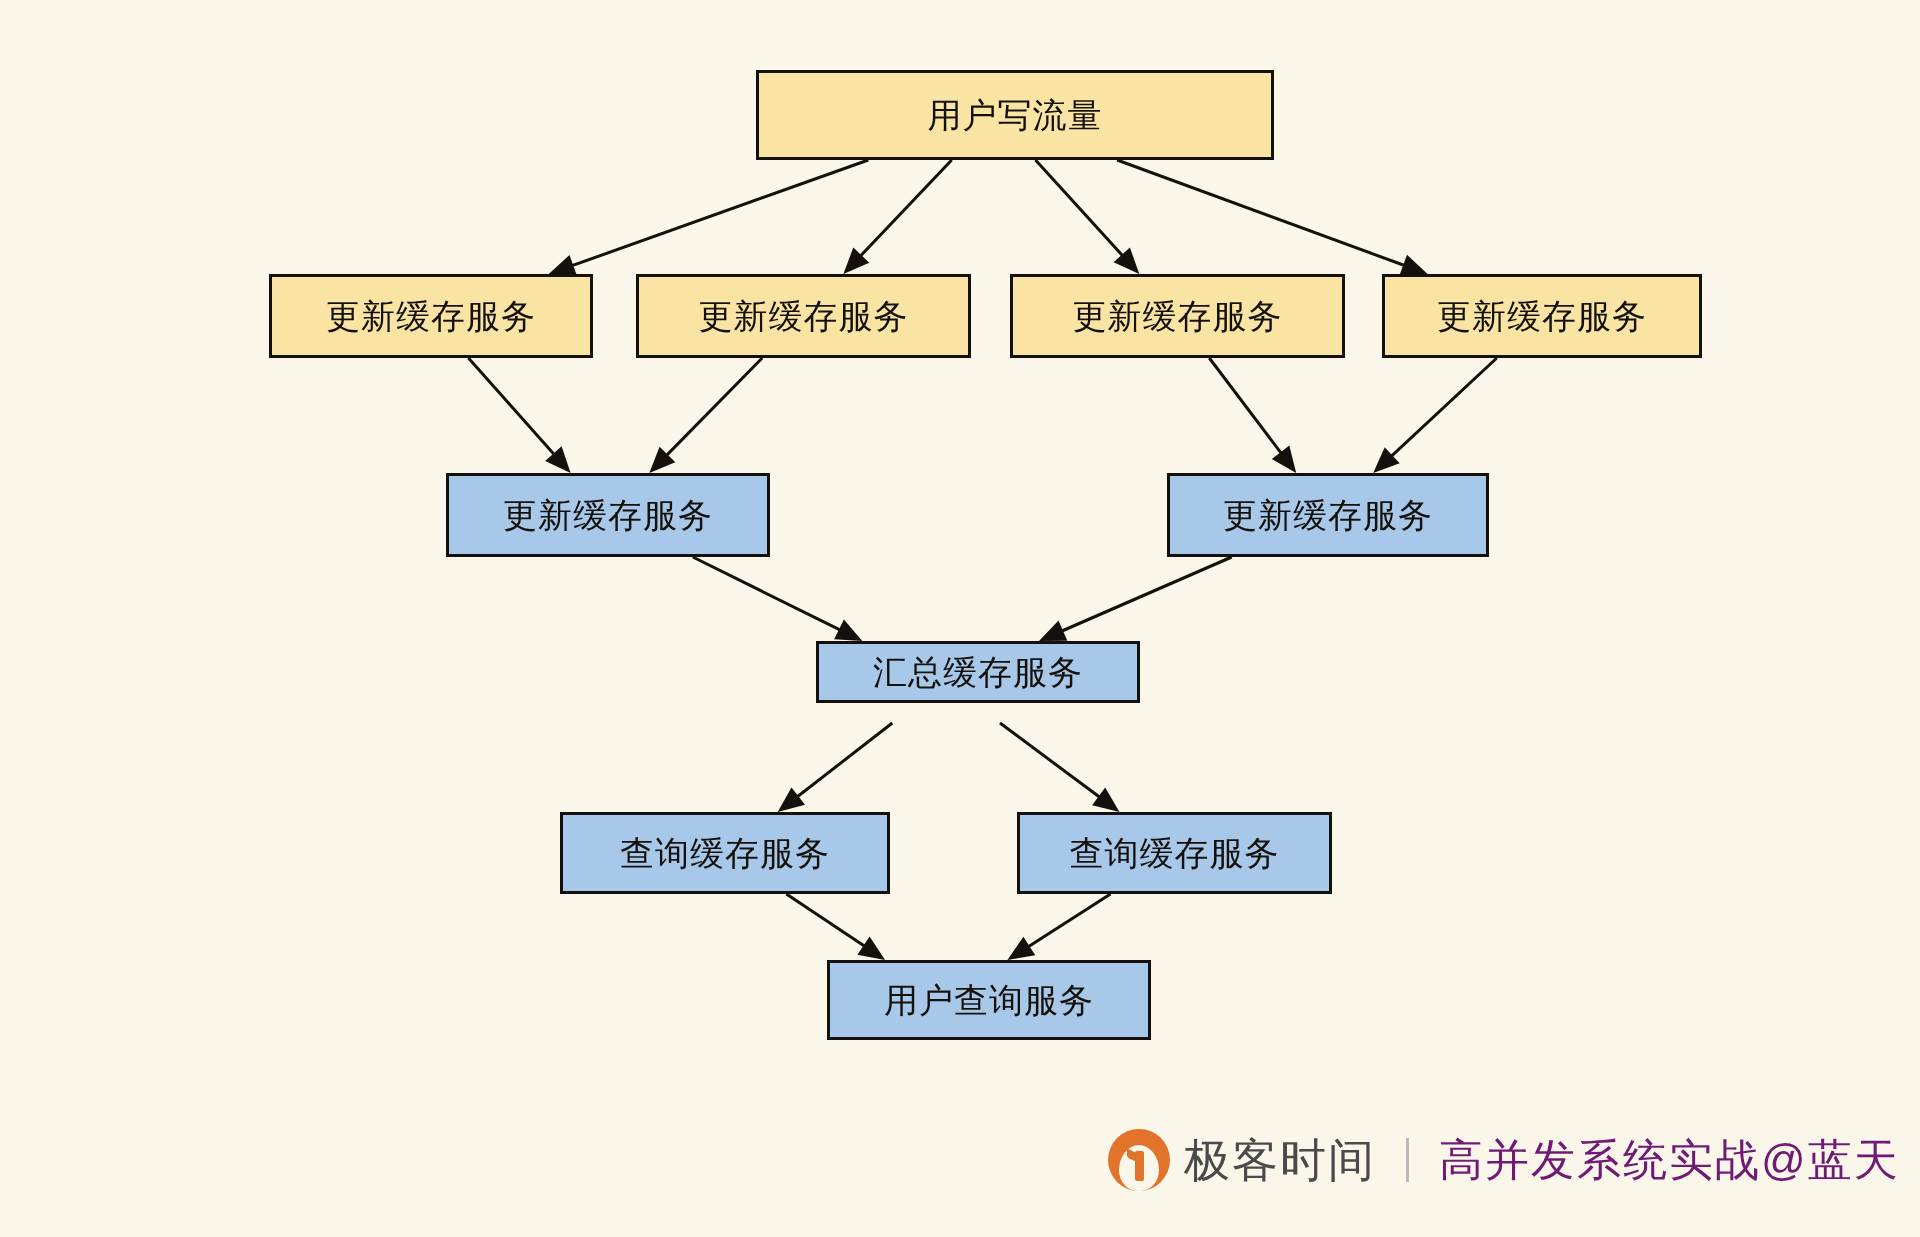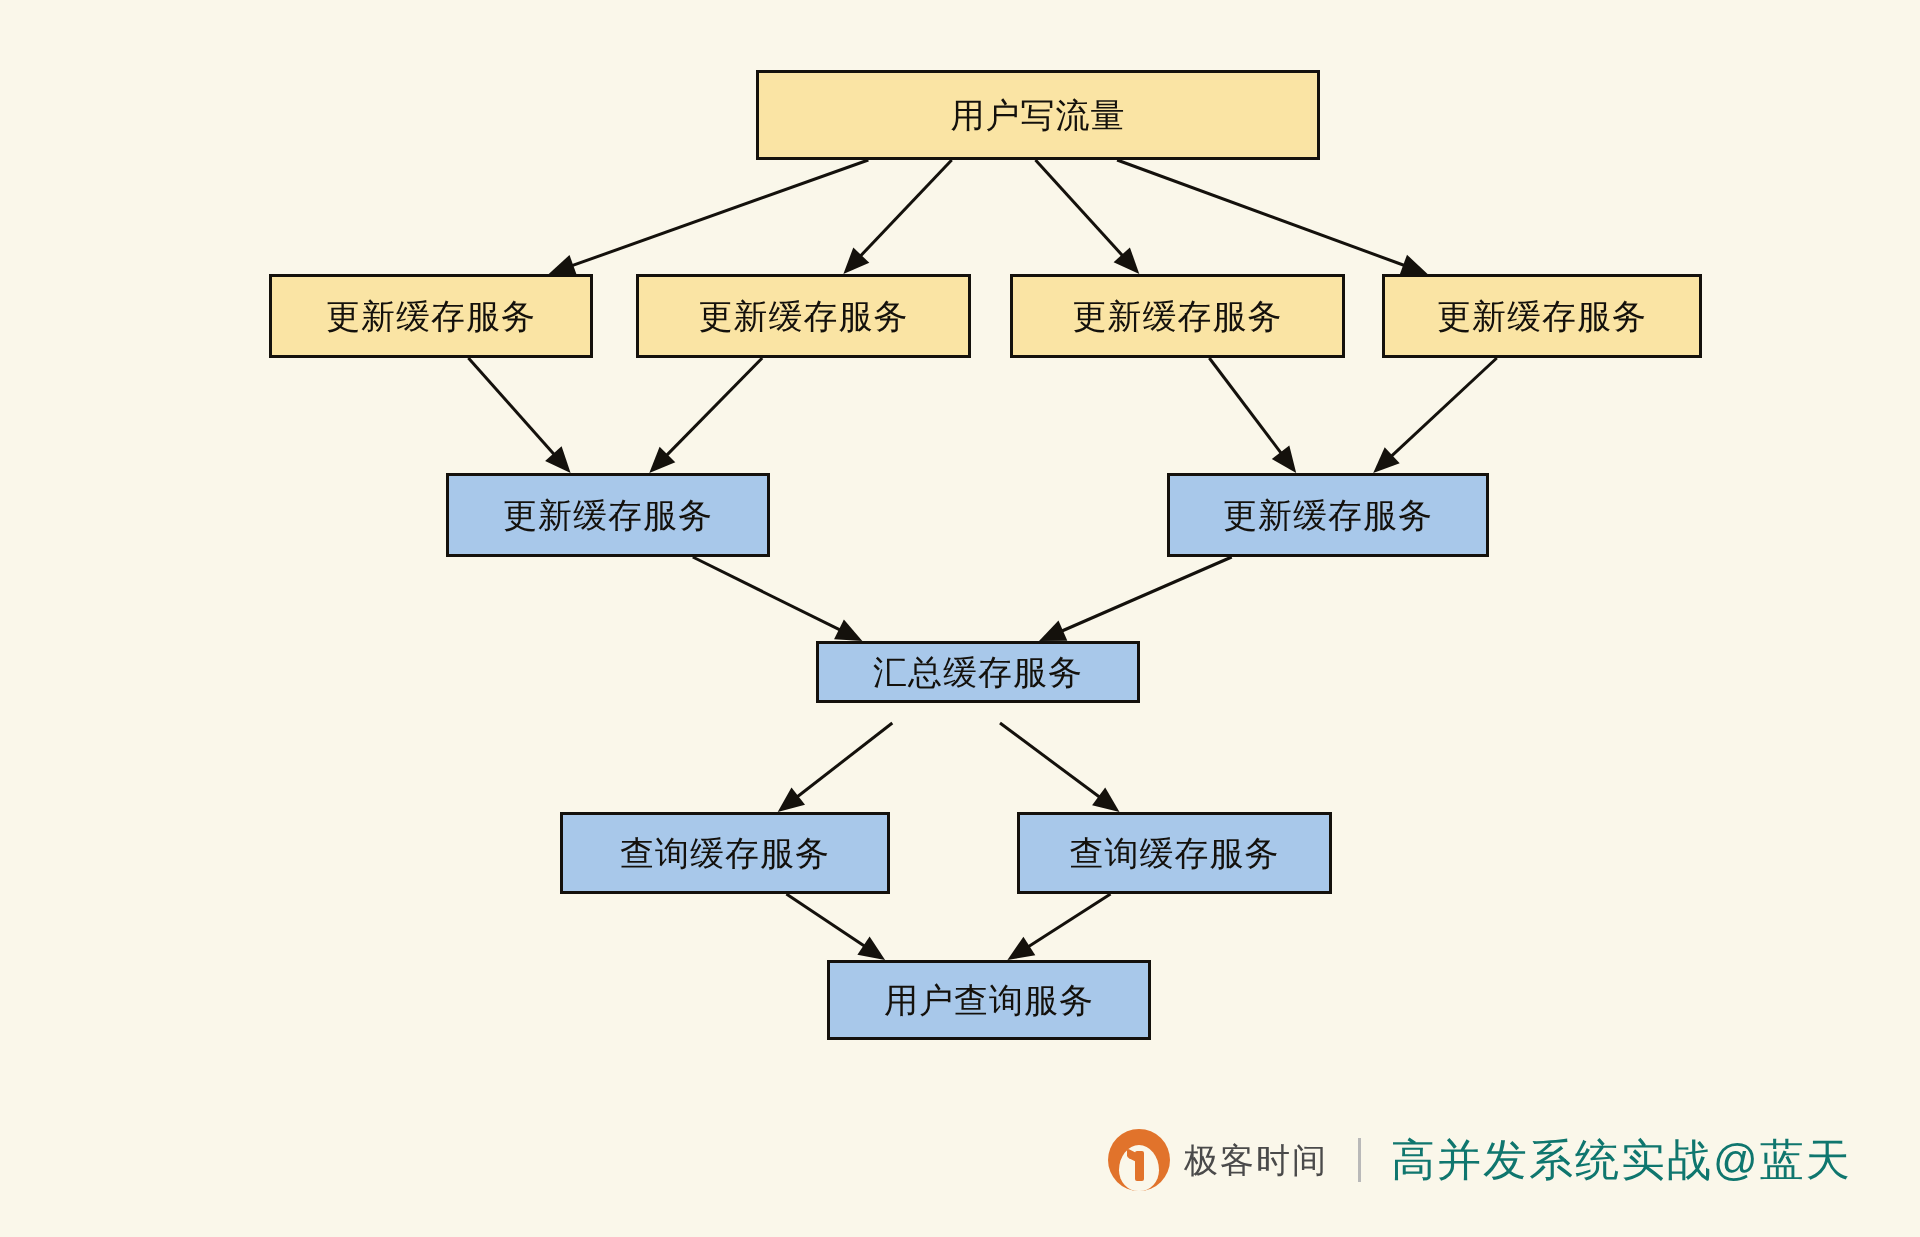--- a/index.html
+++ b/index.html
@@ -84,34 +84,34 @@
   }
   #wm-logo .flag {
     position: absolute;
     left: 19px; top: 22px;
     width: 11px; height: 9px;
     background: #e1732b;
     transform: skewY(26deg);
     border-radius: 2px;
   }
   #wm-brand {
-    font-size: 34px;
+    font-size: 46px;
     color: #4a4a4a;
     letter-spacing: 2px;
     line-height: 1;
   }
   #wm-divider {
     width: 3px;
     height: 44px;
     background: #b9b9b9;
     margin: 0 16px;
   }
   #wm-tagline {
     font-size: 44px;
-    color: #0f766e;
+    color: #701a75;
     letter-spacing: 2px;
     line-height: 1;
   }
 </style>
 </head>
 <body>
 
 <div id="canvas">
   <svg id="edges" viewBox="0 0 1920 1237" xmlns="http://www.w3.org/2000/svg">
       <line x1="868.3" y1="160.0" x2="566.4" y2="267.7" stroke="#14110c" stroke-width="3"></line>
@@ -137,21 +137,21 @@
       <line x1="892.3" y1="723.0" x2="792.5" y2="800.5" stroke="#14110c" stroke-width="3"></line>
       <polygon points="777.7,812.0 791.5,787.4 805.0,804.7" fill="#14110c"></polygon>
       <line x1="1000.0" y1="723.0" x2="1104.5" y2="800.8" stroke="#14110c" stroke-width="3"></line>
       <polygon points="1119.5,812.0 1092.1,805.3 1105.2,787.6" fill="#14110c"></polygon>
       <line x1="786.4" y1="894.0" x2="869.6" y2="949.6" stroke="#14110c" stroke-width="3"></line>
       <polygon points="885.1,960.0 857.4,954.7 869.6,936.4" fill="#14110c"></polygon>
       <line x1="1110.5" y1="894.0" x2="1023.2" y2="949.9" stroke="#14110c" stroke-width="3"></line>
       <polygon points="1007.4,960.0 1023.4,936.7 1035.3,955.2" fill="#14110c"></polygon>
     </svg>
   <div id="nodes">
-      <div class="node yellow" style="left: 756px; top: 70px; width: 564px; height: 90px;">
+      <div class="node yellow" style="left: 756px; top: 70px; width: 518px; height: 90px;">
         <span class="node-label">用户写流量</span>
       </div>
       <div class="node yellow" style="left: 269px; top: 274px; width: 324px; height: 84px;">
         <span class="node-label">更新缓存服务</span>
       </div>
       <div class="node yellow" style="left: 636px; top: 274px; width: 335px; height: 84px;">
         <span class="node-label">更新缓存服务</span>
       </div>
       <div class="node yellow" style="left: 1010px; top: 274px; width: 335px; height: 84px;">
         <span class="node-label">更新缓存服务</span>

